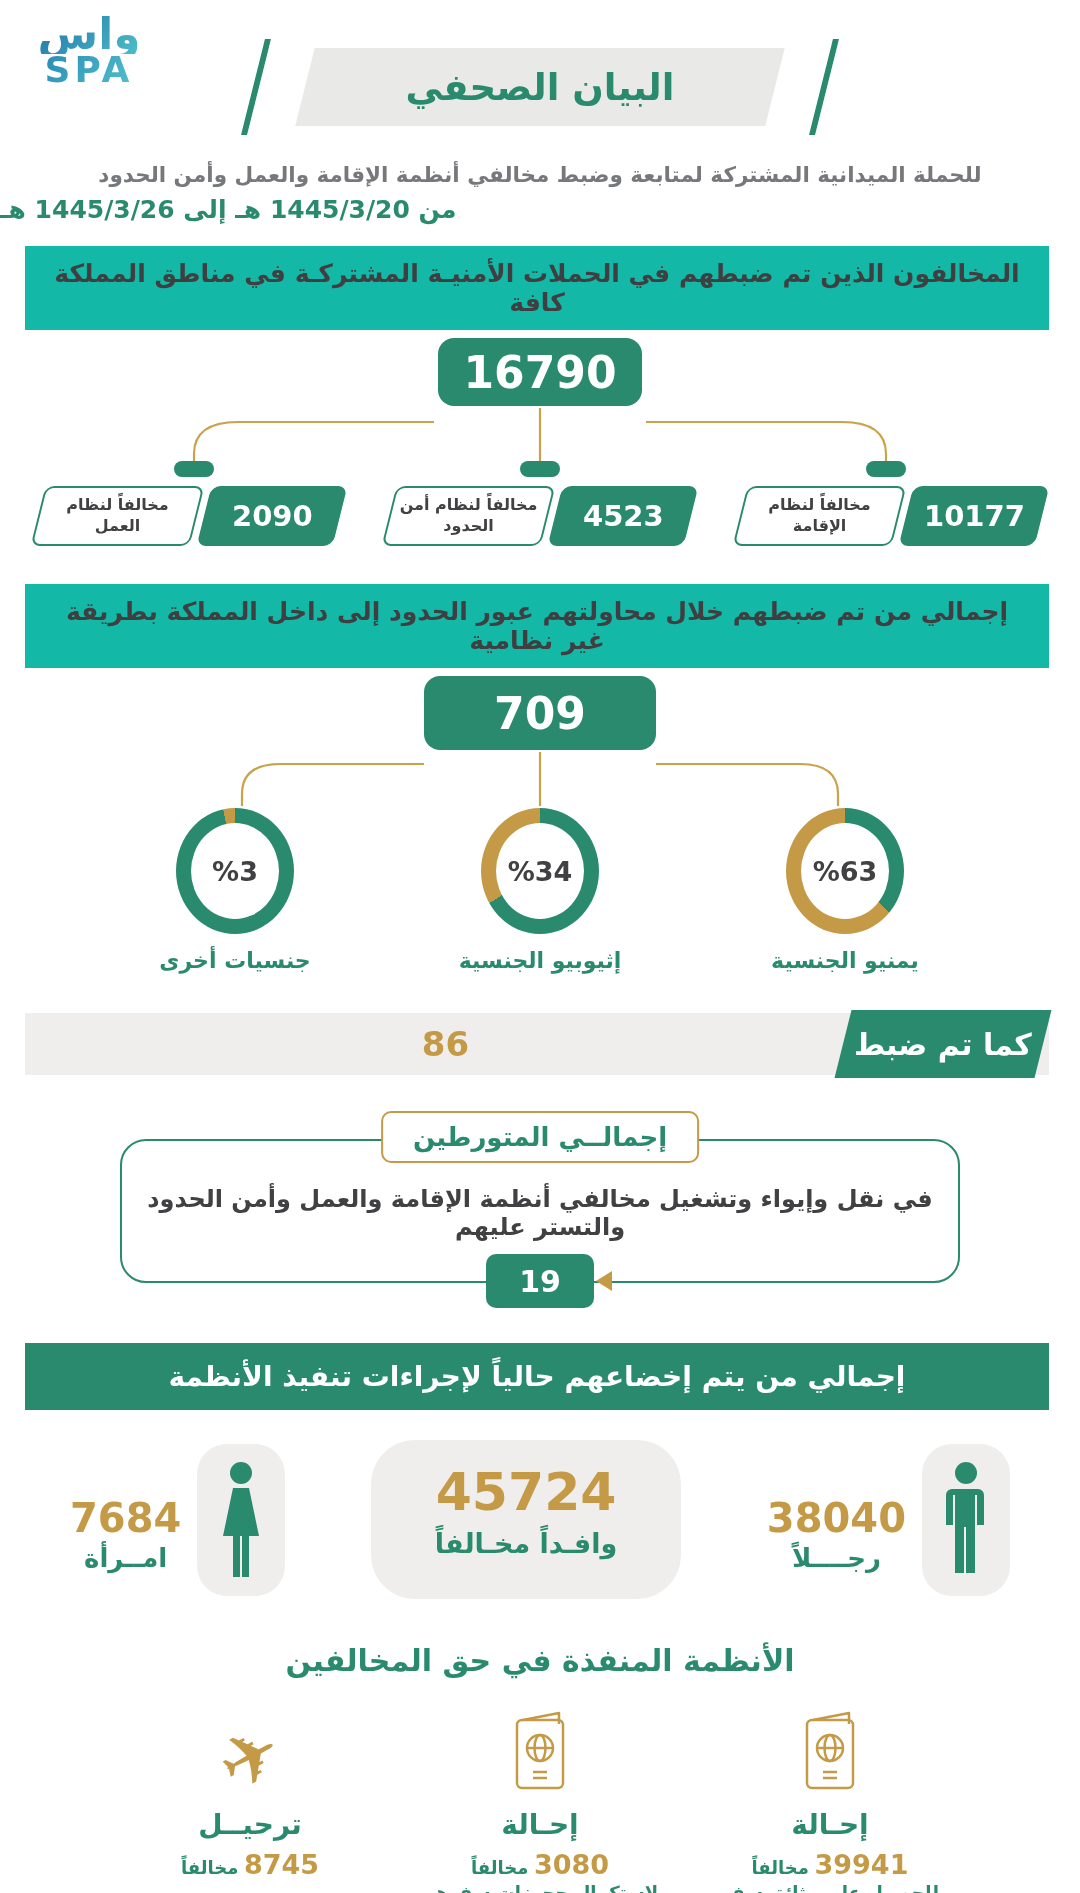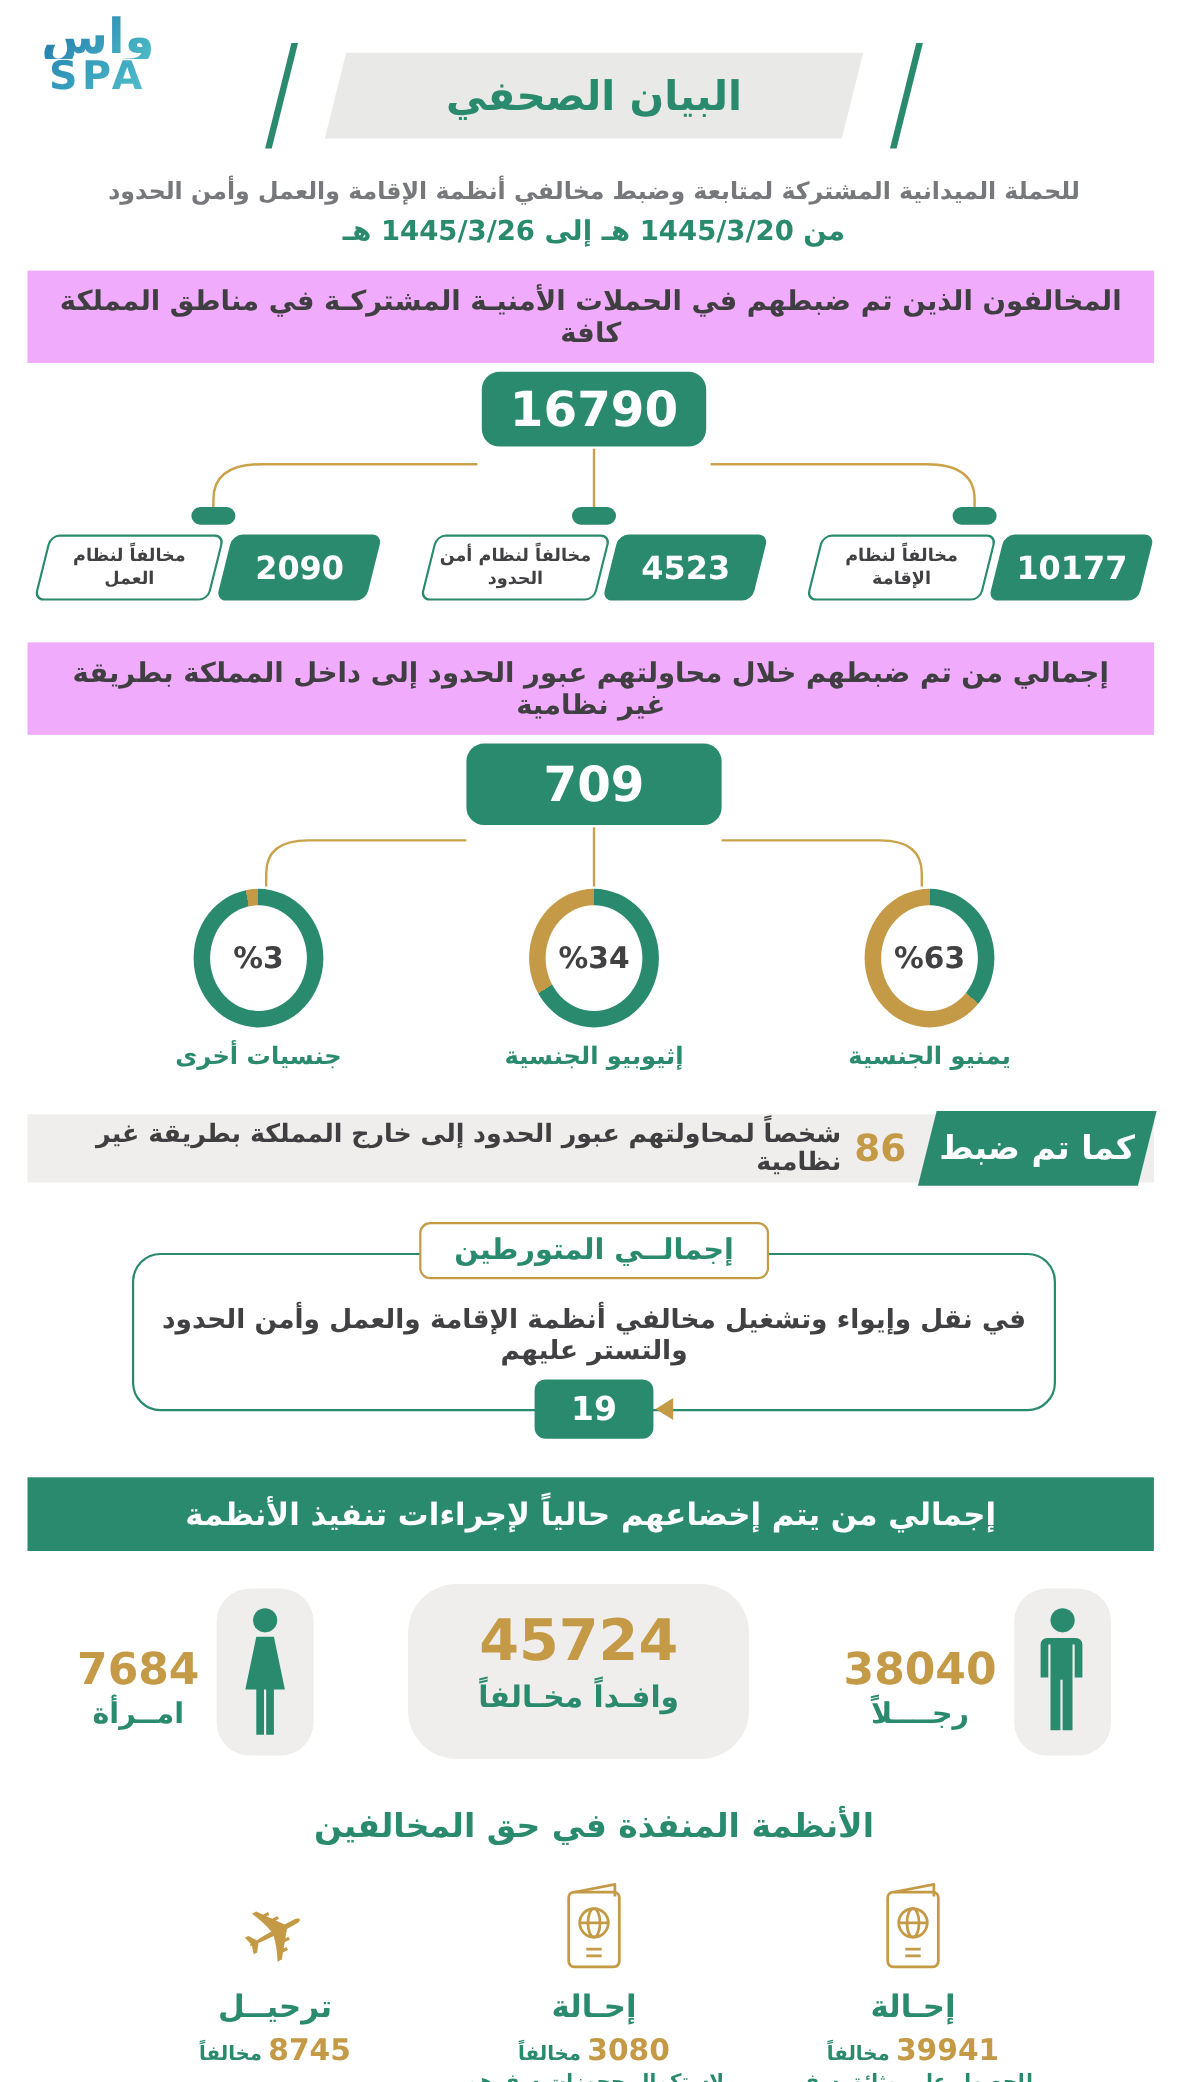--- a/index.html
+++ b/index.html
@@ -14,23 +14,23 @@
     background:linear-gradient(135deg,#1d6fa5,#4fc0ca);-webkit-background-clip:text;background-clip:text;color:transparent;}
   .spa-logo .en{font-weight:bold;font-size:36px;letter-spacing:4px;
     background:linear-gradient(135deg,#2587b4,#56c5cd);-webkit-background-clip:text;background-clip:text;color:transparent;}
   .title-wrap{position:relative;width:470px;margin:8px auto 0;height:78px;}
   .title-box{position:absolute;inset:0;background:#e9e9e7;transform:skewX(-14deg);}
   .title-text{position:absolute;inset:0;display:flex;align-items:center;justify-content:center;
     color:#2a8a6e;font-weight:bold;font-size:37px;}
   .title-slash{position:absolute;top:-9px;width:6px;height:96px;background:#2a8a6e;transform:skewX(-14deg);}
   .title-slash.right{right:-52px;} .title-slash.left{left:-52px;}
   .subtitle{margin-top:36px;text-align:center;font-weight:bold;font-size:21.5px;color:#77787b;}
-  .dateline{margin-top:8px;text-align:center;font-weight:bold;font-size:25px;color:#2a8a6e;}
-  
-  .gray-banner{background:#f0abfc;margin:22px 31px 0 25px;padding:13px 20px;text-align:center;
+  .dateline{margin-top:8px;text-align:left;font-weight:bold;font-size:25px;color:#2a8a6e;}
+  
+  .gray-banner{background:#14b8a6;margin:22px 31px 0 25px;padding:13px 20px;text-align:center;
     font-weight:bold;font-size:25px;color:#3f3f41;}
   
   .big-num{background:#2a8a6e;color:#fff;font-weight:bold;text-align:center;border-radius:16px;
     margin:8px auto 0;display:flex;align-items:center;justify-content:center;}
   .big-num.n1{width:204px;height:68px;font-size:44px;}
   .big-num.n2{width:232px;height:74px;font-size:44px;}
   .connector-svg{display:block;margin:0 auto;}
   
   .stats-row{display:flex;justify-content:space-between;margin:4px 38px 0;}
   .statbox{display:flex;width:302px;height:60px;gap:7px;}
@@ -195,21 +195,20 @@
     </div>
     <div class="donut-label">جنسيات أخرى</div>
   </div>
 </div>
 
 <div class="ribbon-banner">
   <div class="ribbon">
     <span>كما تم ضبط</span>
   </div>
   <span class="count" dir="ltr">86</span>
-  <span class="txt"><span>شخصاً لمحاولتهم عبور الحدود إلى </span><b>خارج المملكة</b><span> بطريقة غير نظامية</span></span>
 </div>
 
 <div class="involved">
   <div class="involved-title">إجمالــي المتورطين</div>
   <div class="involved-body">في نقل وإيواء وتشغيل مخالفي أنظمة الإقامة والعمل وأمن الحدود والتستر عليهم</div>
   <div class="involved-count">
     <span>19</span>
   </div>
   <div class="involved-arrow"></div>
 </div>

